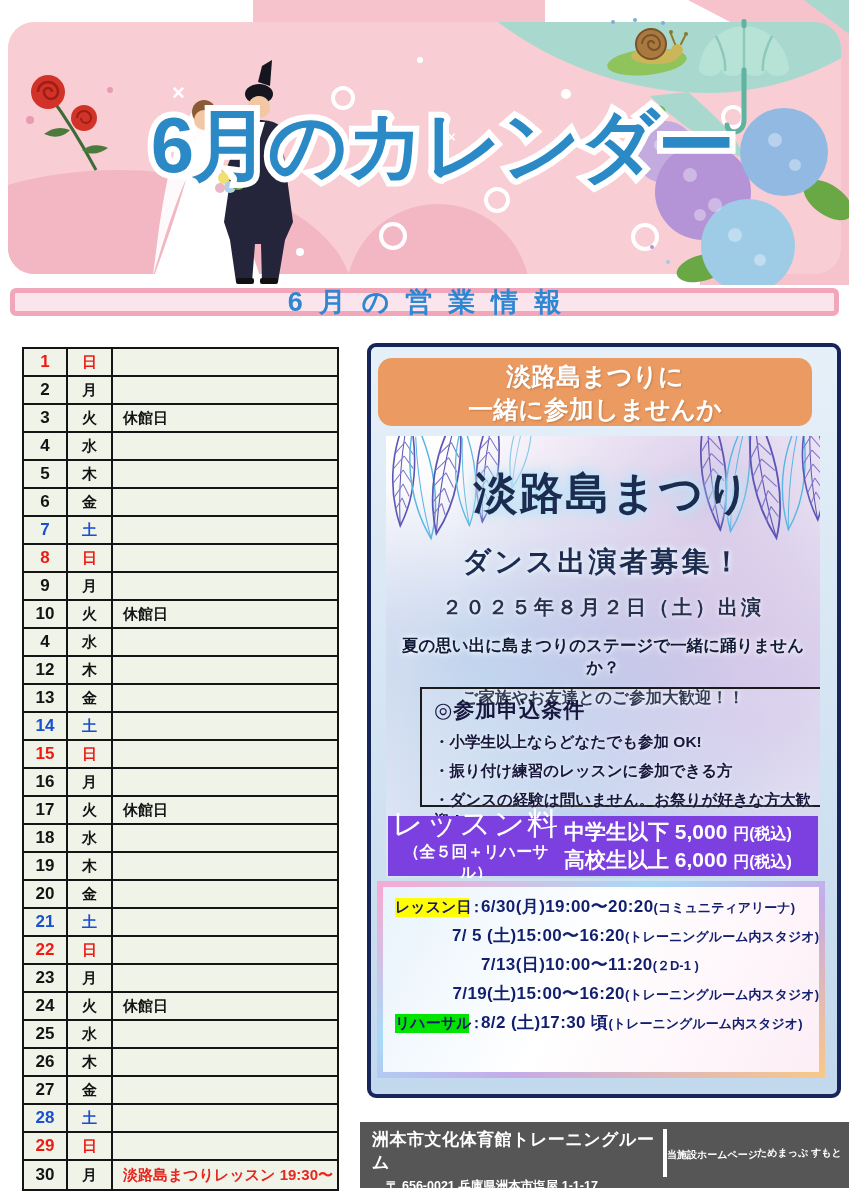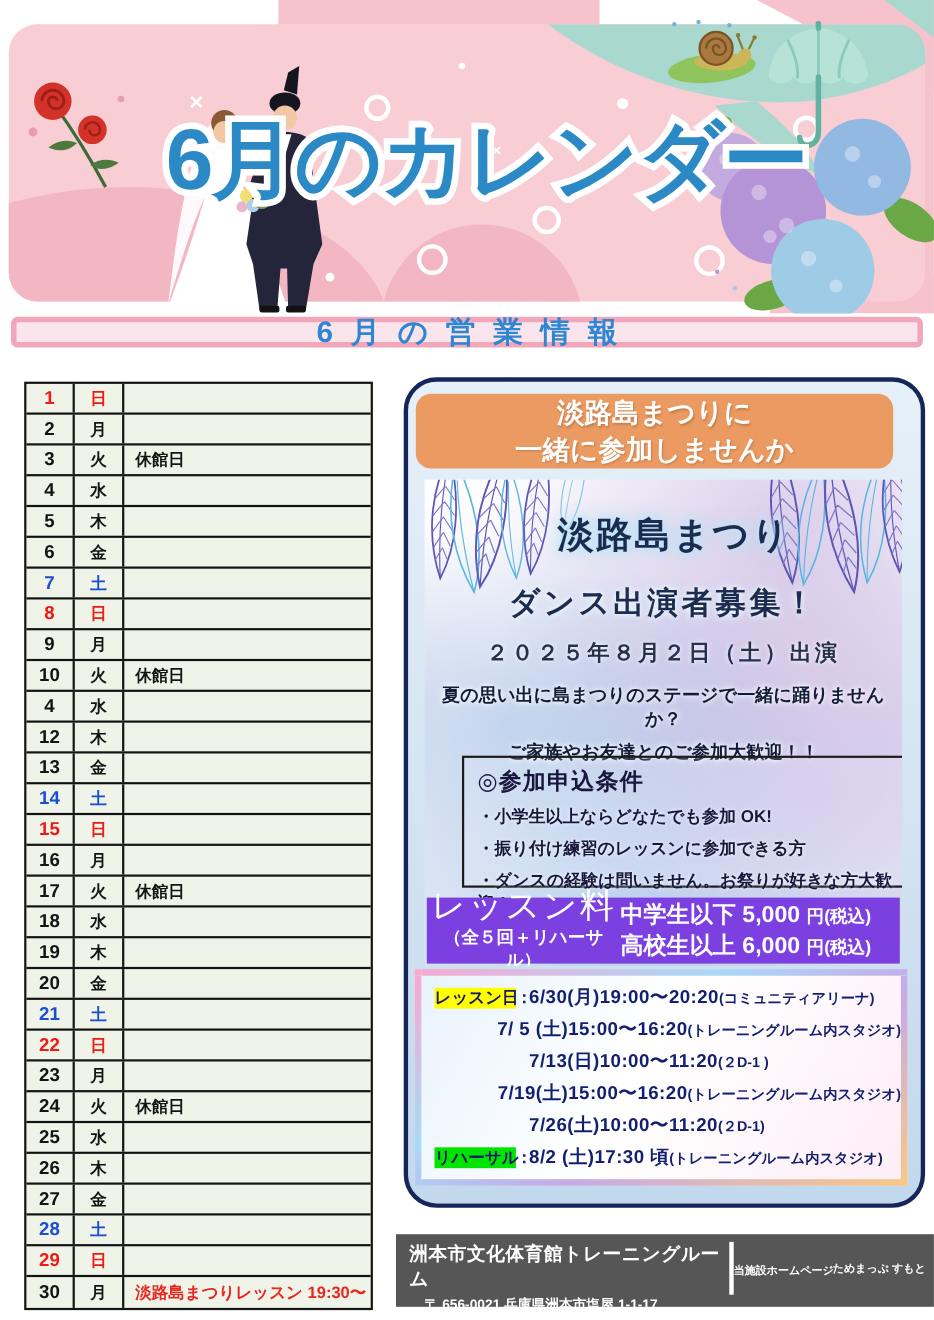--- a/index.html
+++ b/index.html
@@ -26,35 +26,35 @@
     font-size:17px;color:#141414;border-right:2px solid #141414;box-sizing:border-box;}
   .cal-day{font-size:15px;}
   .cal-note{justify-content:flex-start;padding-left:10px;border-right:none;font-size:15px;}
   .sun{color:#ee1b14;}
   .sat{color:#1a4fd0;}
   .note-red{color:#e8251e;}
 
   
   .panel{position:absolute;left:367px;top:343px;width:474px;height:755px;box-sizing:border-box;
     background:linear-gradient(180deg,#e6f0f9,#c2d8ec);
-    border:4px solid #16265a;border-radius:30px;}
+    border:4px solid #16265a;border-radius:9px;}
   .invite{position:absolute;left:7px;top:11px;width:434px;height:68px;box-sizing:border-box;
     background:#eb9b62;border-radius:14px;color:#fff;font-weight:bold;font-size:25px;
     text-align:center;line-height:1.3;padding-top:2px;text-shadow:1px 1px 2px rgba(120,70,30,.35);}
 
   
   .poster{position:absolute;left:15px;top:89px;width:434px;height:442px;overflow:hidden;
     background:
       radial-gradient(ellipse at 75% 12%, rgba(186,160,215,.50), transparent 58%),
       radial-gradient(ellipse at 18% 50%, rgba(150,190,230,.42), transparent 55%),
       radial-gradient(ellipse at 85% 65%, rgba(198,178,228,.48), transparent 55%),
       radial-gradient(ellipse at 45% 95%, rgba(160,200,235,.55), transparent 60%),
       linear-gradient(180deg,#ffffff,#eceaf5 45%,#d9e4f4 100%);}
   .poster .feathers{position:absolute;left:0;top:0;width:434px;height:150px;}
-  .p-title{position:relative;margin-top:28px;text-align:center;font-size:33px;font-weight:bold;
+  .p-title{position:relative;margin-top:28px;text-align:center;font-size:44px;font-weight:bold;
     color:#1c2b50;letter-spacing:2px;
     text-shadow:0 0 6px #bfe6f8,0 0 12px #bfe6f8,0 0 18px rgba(170,220,245,.9);padding-left:20px;}
   .p-sub{position:relative;margin-top:20px;text-align:center;font-size:28px;font-weight:bold;
     color:#1c2b50;letter-spacing:3px;text-shadow:0 0 6px #fff,0 0 10px #cfeaf8;}
   .p-date{position:relative;margin-top:13px;text-align:center;font-size:20px;font-weight:600;
     color:#26304f;letter-spacing:3px;text-shadow:0 0 5px #fff;}
   .p-pitch{position:relative;margin-top:14px;text-align:center;font-size:16.5px;font-weight:bold;
     color:#101c3a;text-shadow:0 0 5px #fff,0 0 8px rgba(255,255,255,.8);}
   .p-pitch + .p-pitch{margin-top:8px;}
 
@@ -454,26 +454,20 @@
           <span class="sch-label"></span>
           <span class="sch-colon"></span>
           <span class="sch-time">7/13(日)10:00〜11:20</span>
           <span class="sch-venue">(２D-1 )</span>
         </div>
         <div class="sch-row">
           <span class="sch-label"></span>
           <span class="sch-colon"></span>
           <span class="sch-time">7/19(土)15:00〜16:20</span>
           <span class="sch-venue">(トレーニングルーム内スタジオ)</span>
-        </div>
-        <div class="sch-row">
-          <span class="sch-label"></span>
-          <span class="sch-colon"></span>
-          <span class="sch-time">7/26(土)10:00〜11:20</span>
-          <span class="sch-venue">(２D-1)</span>
         </div>
         <div class="sch-row">
           <span class="sch-label hl-green">リハーサル</span>
           <span class="sch-colon">：</span>
           <span class="sch-time">8/2 (土)17:30 頃</span>
           <span class="sch-venue"> (トレーニングルーム内スタジオ)</span>
         </div>
       </div>
   </div>
 

